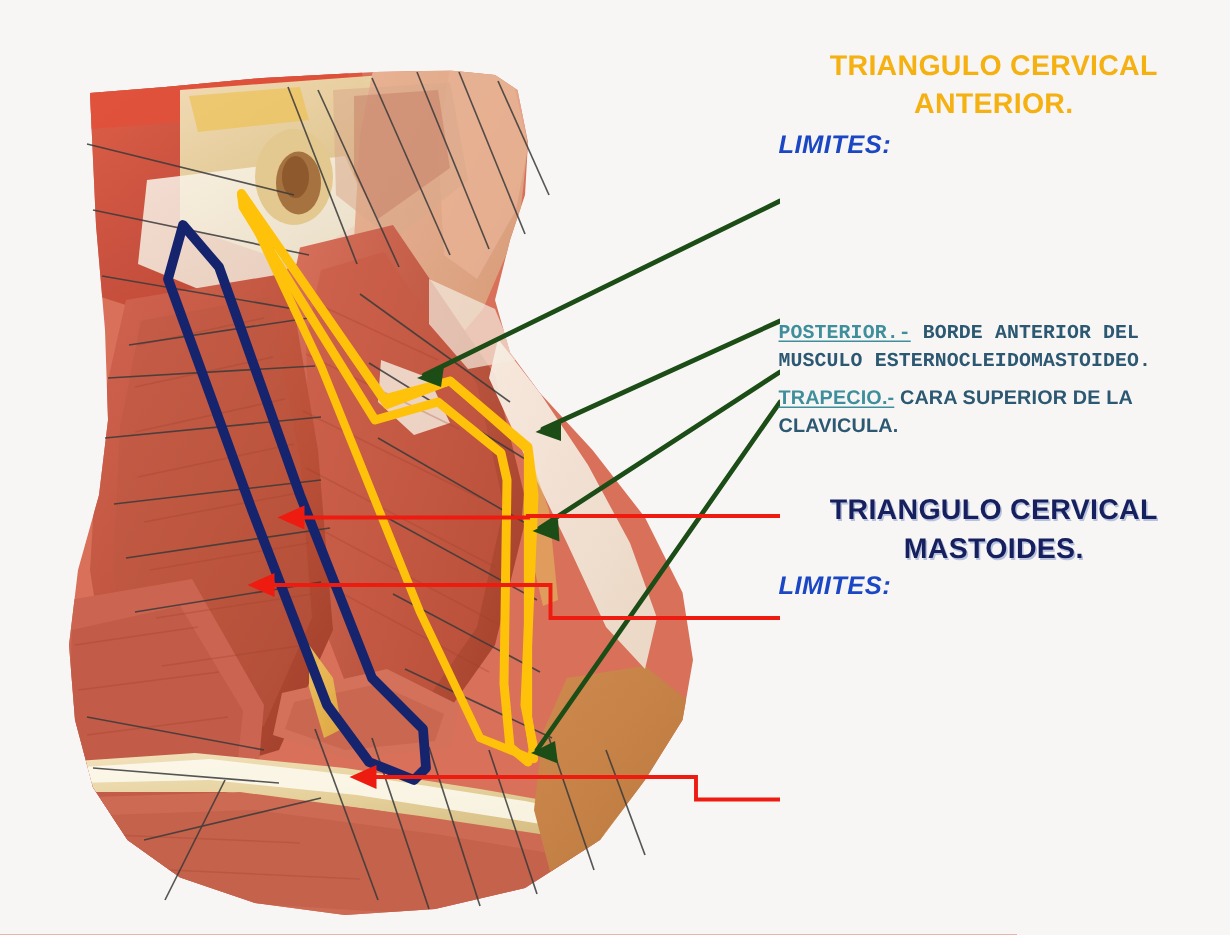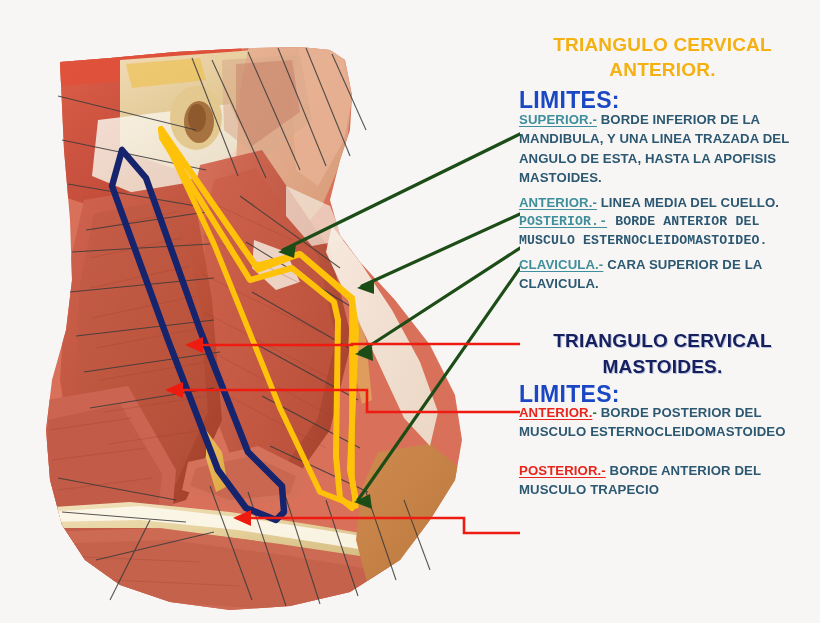--- a/index.html
+++ b/index.html
@@ -34,22 +34,22 @@
     font-weight:bold;
     font-size:19px;line-height:26px;
     letter-spacing:.2px;
     color:#16205e;
     text-shadow:1px 1px 0 #b9c2dd;
     font-family:"Liberation Sans", sans-serif;
   }
 
   .limites{
     position:absolute;left:14px;
-    font-weight:bold;
-    font-size:23px;
+    font-weight:bold;font-style:italic;
+    font-size:17px;
     color:#1b47c4;
     letter-spacing:.3px;
   }
   .limites.a{top:87px;}
   .limites.b{top:381px;}
 
   .para{
     position:absolute;left:14px;width:300px;
     font-size:13.2px;line-height:19.4px;
     font-weight:bold;
@@ -279,46 +279,34 @@
 
   <div class="textcol">
 
     <div class="title-anterior">
       <div>TRIANGULO CERVICAL</div>
       <div>ANTERIOR.</div>
     </div>
 
     <div class="limites a">LIMITES:</div>
 
-    <div class="para p1">
-      <span class="lbl-teal">SUPERIOR.-</span><span> BORDE INFERIOR DE LA MANDIBULA, Y UNA LINEA TRAZADA DEL ANGULO DE ESTA, HASTA LA APOFISIS MASTOIDES.</span>
-    </div>
-
-    <div class="para p2">
-      <span class="lbl-teal">ANTERIOR.-</span><span> LINEA MEDIA DEL CUELLO.</span>
-    </div>
+
 
     <div class="para p3">
       <span class="lbl-teal">POSTERIOR.-</span><span> BORDE ANTERIOR DEL MUSCULO ESTERNOCLEIDOMASTOIDEO.</span>
     </div>
 
     <div class="para p4">
-      <span class="lbl-teal">CLAVICULA.-</span><span> CARA SUPERIOR DE LA CLAVICULA.</span>
+      <span class="lbl-teal">TRAPECIO.-</span><span> CARA SUPERIOR DE LA CLAVICULA.</span>
     </div>
 
     <div class="title-posterior">
       <div>TRIANGULO CERVICAL</div>
       <div>MASTOIDES.</div>
     </div>
 
     <div class="limites b">LIMITES:</div>
 
-    <div class="para q1">
-      <span class="lbl-red">ANTERIOR.</span><span class="dash-green">-</span><span> BORDE POSTERIOR DEL MUSCULO ESTERNOCLEIDOMASTOIDEO</span>
-    </div>
-
-    <div class="para q2">
-      <span class="lbl-red">POSTERIOR.-</span><span> BORDE ANTERIOR DEL MUSCULO TRAPECIO</span>
-    </div>
+
 
 
   </div>
 </div>
 
 </body></html>

